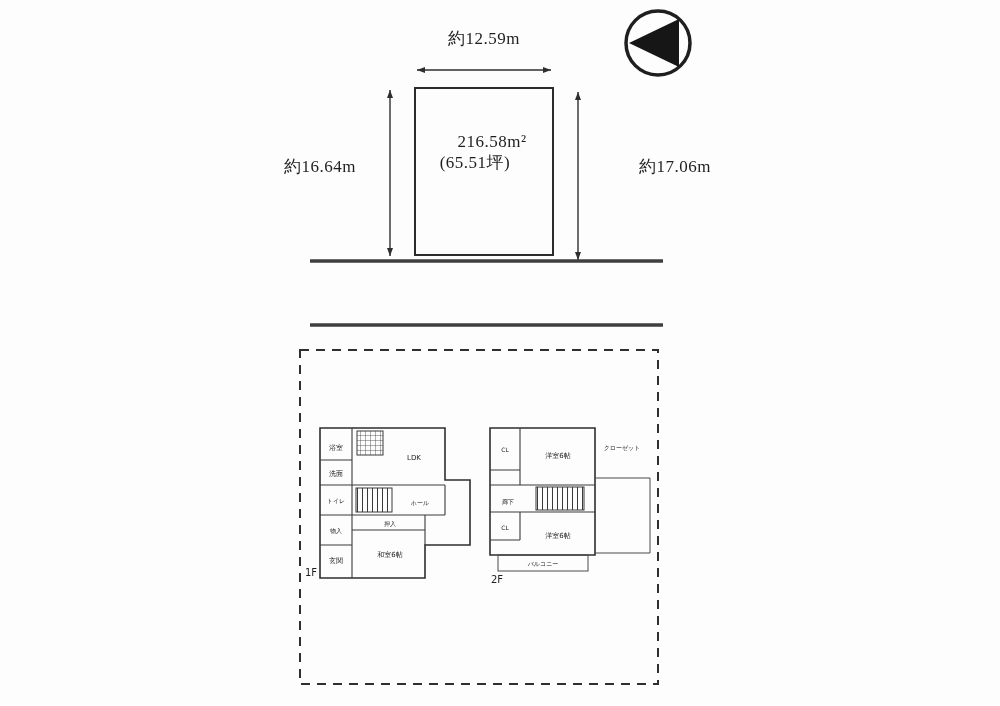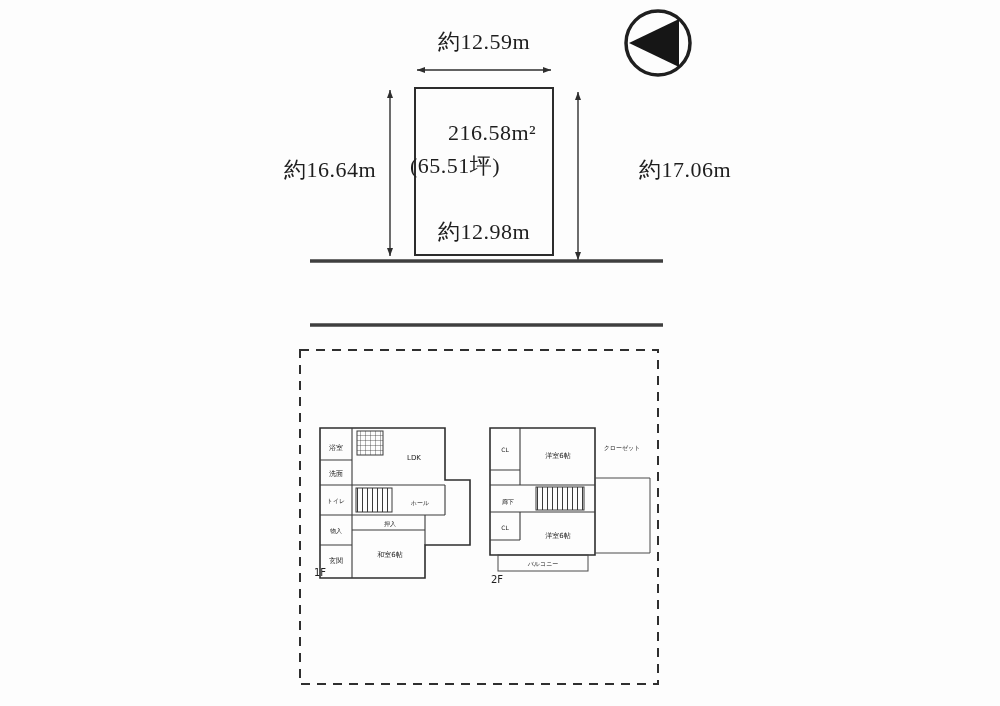--- a/index.html
+++ b/index.html
@@ -1,21 +1,21 @@
 <!DOCTYPE html>
 <html><head>
 <meta charset="utf-8">
 <style>
   html,body{margin:0;padding:0;background:#ffffff;}
   .canvas{
     position:relative;width:1000px;height:706px;background:#fdfdfd;
     font-family:"Liberation Serif","DejaVu Serif",serif;color:#1e1e1e;overflow:hidden;
   }
   svg.draw{position:absolute;left:0;top:0;}
-  .lbl{position:absolute;font-size:22px;letter-spacing:.5px;white-space:nowrap;font-family:Liberation Serif, serif;}
+  .lbl{position:absolute;font-size:17px;letter-spacing:.5px;white-space:nowrap;font-family:Liberation Serif, serif;}
   .lbl.center{text-align:center;}
   .floorlbl{position:absolute;font-size:10px;font-family:"DejaVu Sans","Liberation Sans",sans-serif;}
   .wall-outer{fill:none;stroke:#2e2e2e;stroke-width:1.6;}
   .wall-inner{fill:none;stroke:#3a3a3a;stroke-width:1.1;}
   .wall-thin{fill:none;stroke:#4a4a4a;stroke-width:1;}
   .dimline{stroke:#2e2e2e;stroke-width:1.4;}
   .roomtext{font-family:"DejaVu Sans","Liberation Sans",sans-serif;font-size:7px;fill:#222;text-anchor:middle;}
   .roomtext.tiny{font-size:6px;}
 </style>
 </head>
@@ -83,20 +83,19 @@
       <text x="508" y="504" class="roomtext tiny">廊下</text>
       <text x="505" y="530" class="roomtext tiny">CL</text>
       <text x="558" y="538" class="roomtext">洋室6帖</text>
       <text x="543" y="566" class="roomtext tiny">バルコニー</text>
     </g>
   </svg>
 
   <div class="lbl center" style="left:415px;top:27px;width:138px">約12.59m</div>
   <div class="lbl" style="left:284px;top:155px">約16.64m</div>
   <div class="lbl" style="left:639px;top:155px">約17.06m</div>
-  <div class="lbl center" style="left:415px;top:120px;width:154px">216.58m²</div>
-  <div class="lbl center" style="left:395px;top:151px;width:120px">(65.51坪)</div>
-  <div class="lbl center" style="left:415px;top:217px;width:138px">約12.98m</div>
+  <div class="lbl center" style="left:415px;top:132px;width:154px">216.58m²</div>
+  <div class="lbl center" style="left:415px;top:151px;width:120px">(65.51坪)</div>
 
-  <div class="floorlbl" style="left:314px;top:567px">1F</div>
+  <div class="floorlbl" style="left:305px;top:567px">1F</div>
   <div class="floorlbl" style="left:491px;top:574px">2F</div>
 
 </div>
 
 </body></html>

